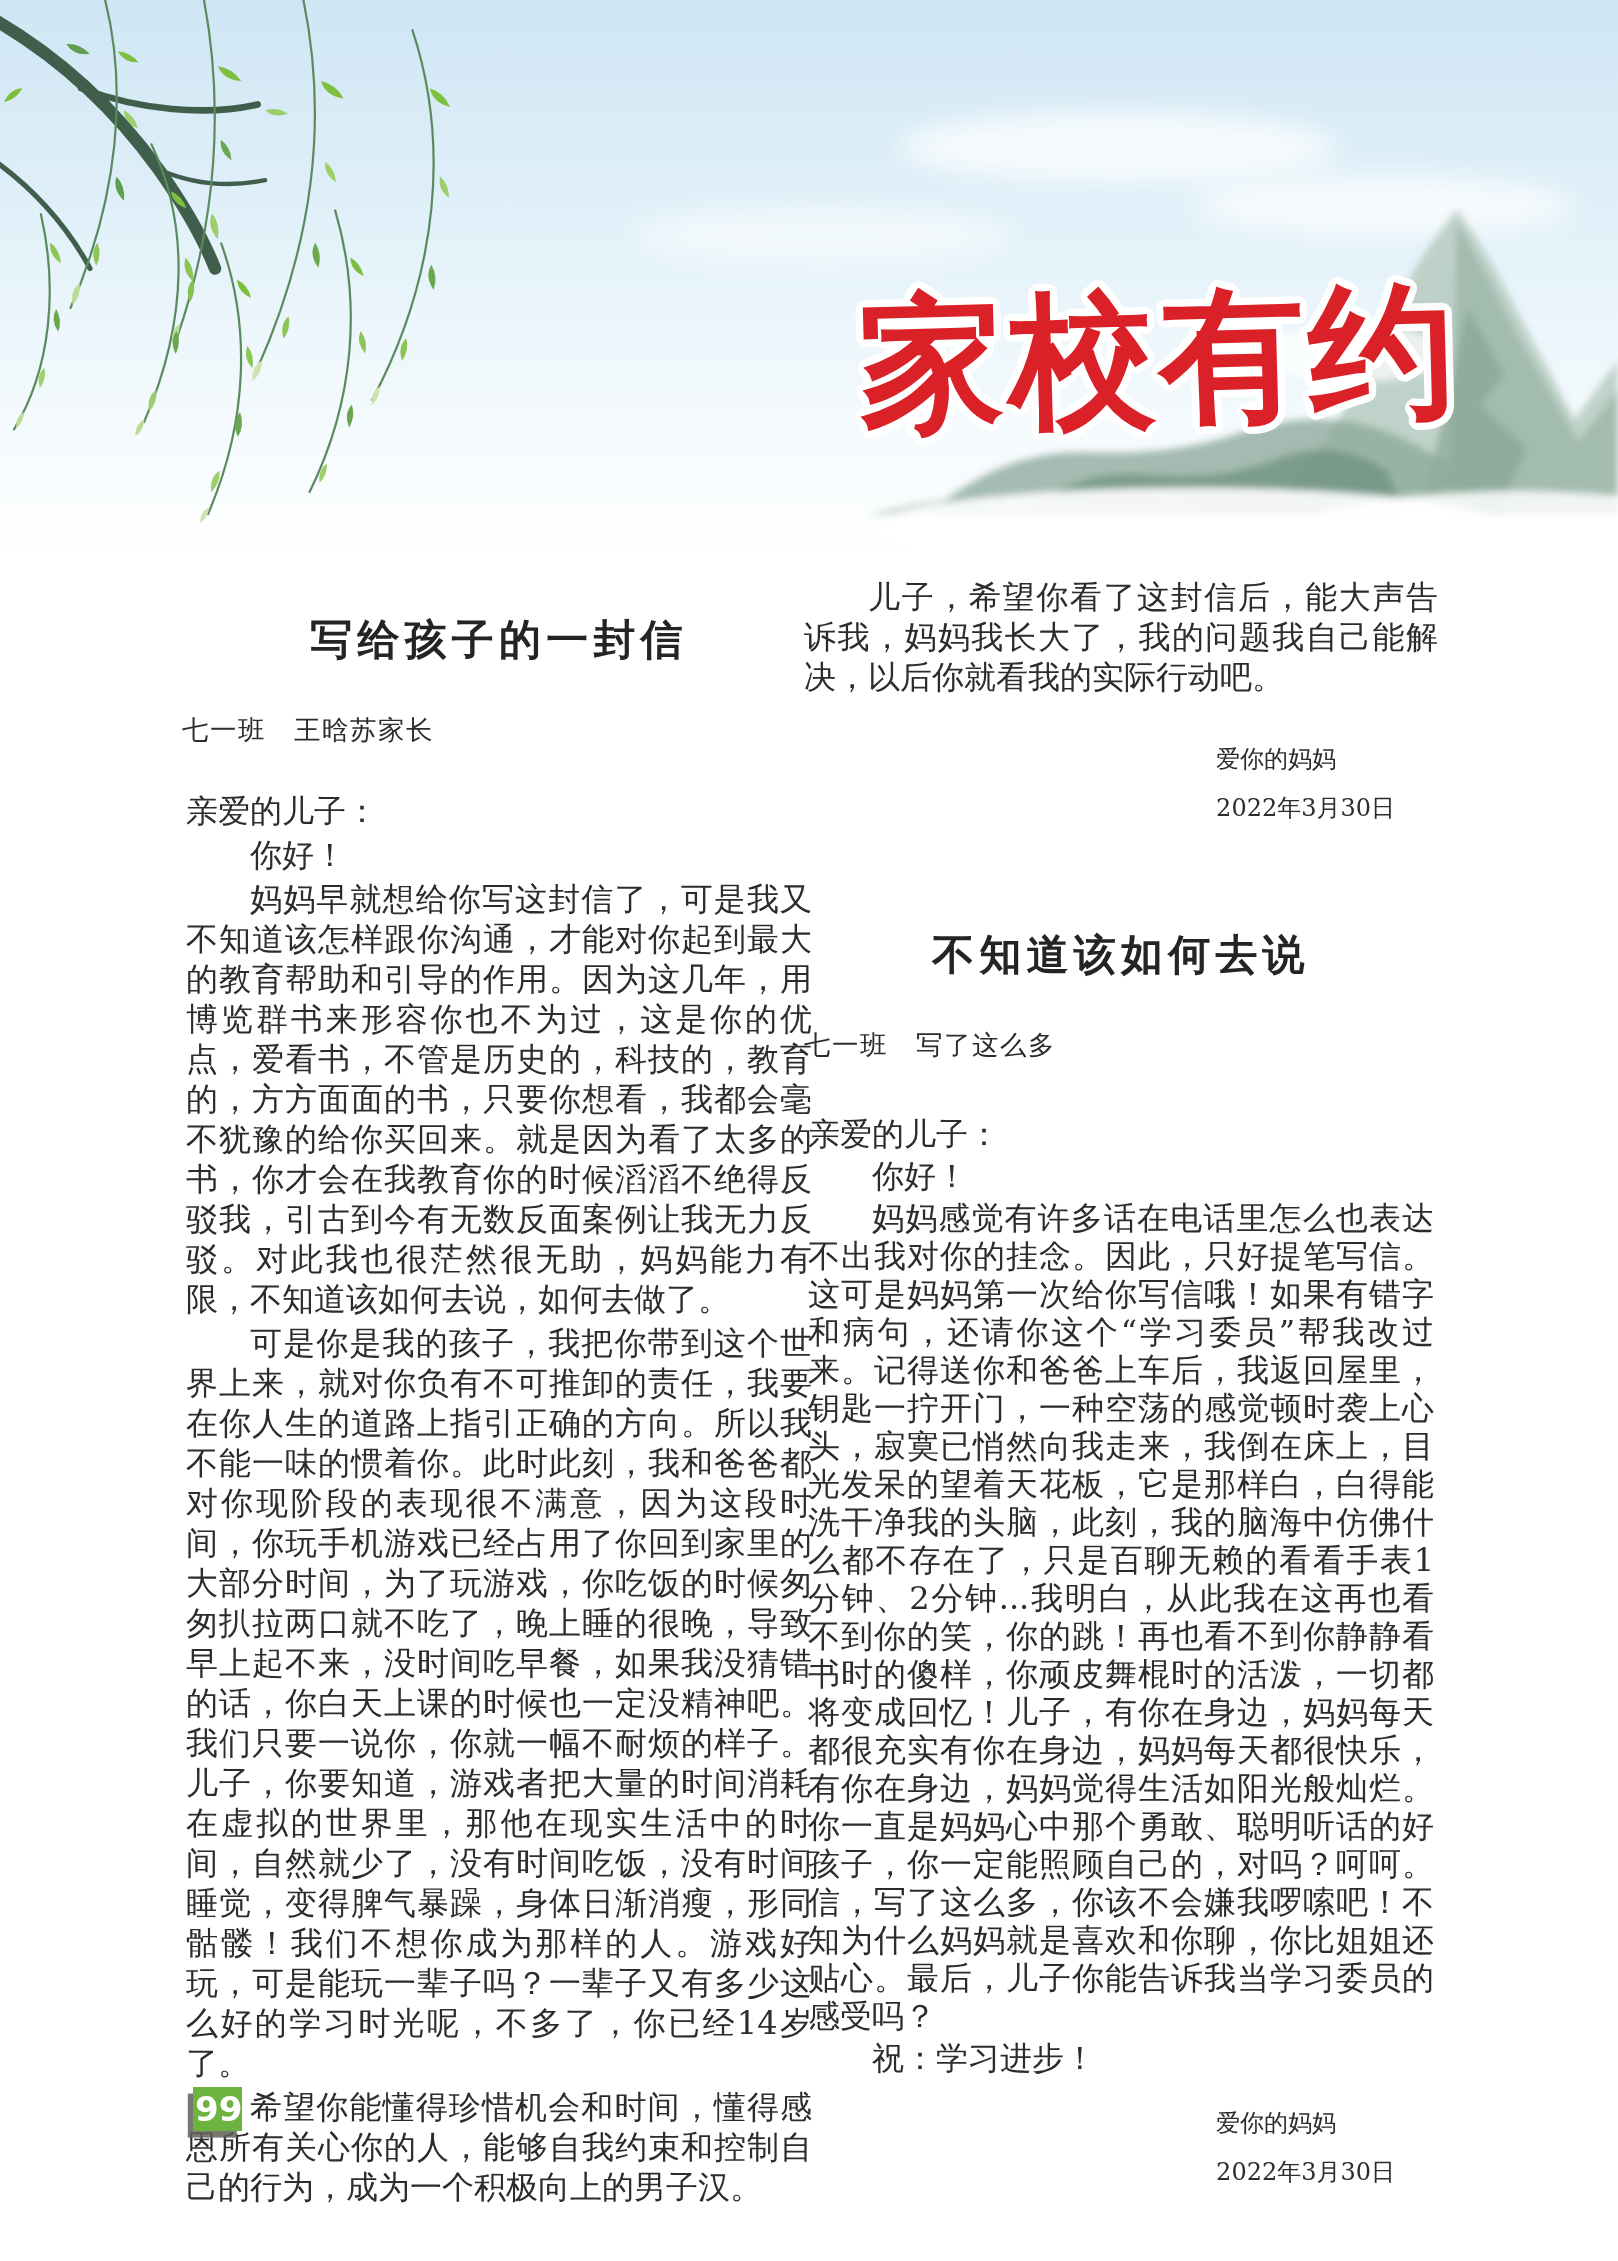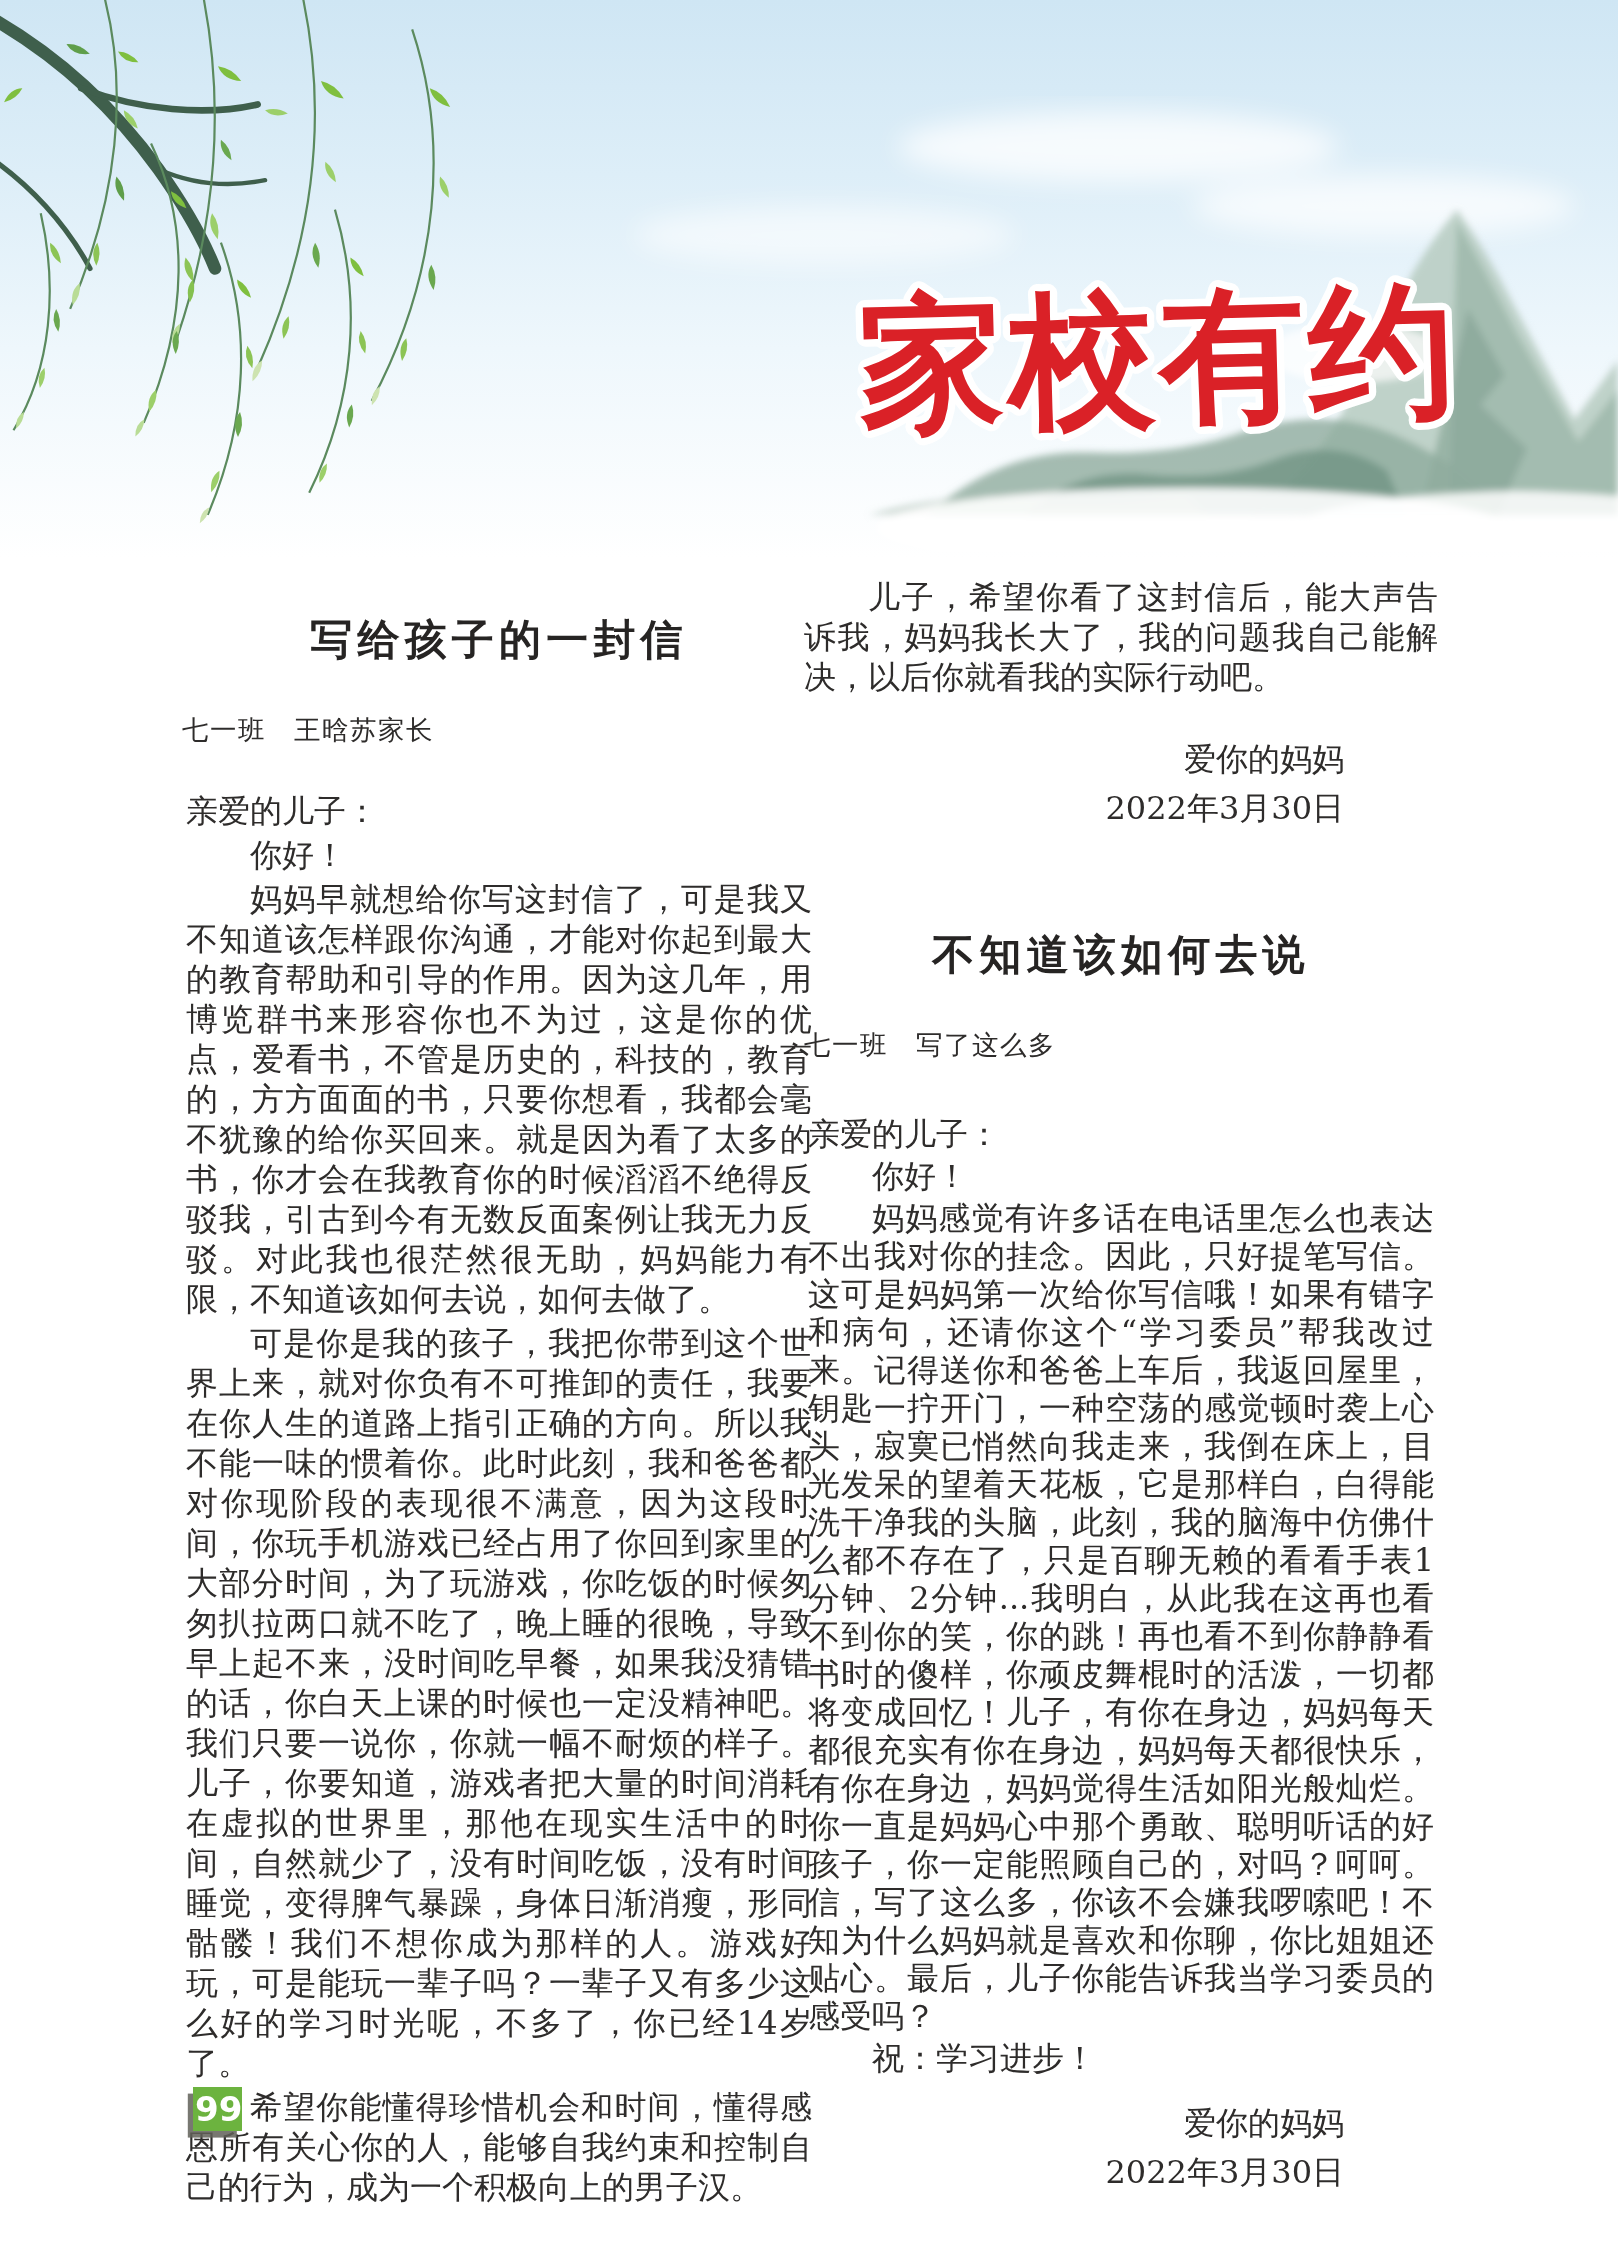--- a/index.html
+++ b/index.html
@@ -53,23 +53,23 @@
     line-height:38px;
     text-align:justify;
   }
   .body p,.body2 p{margin:4px;}
   .indent{text-indent:2em;}
   .para-top{
     font-size:32px;line-height:40px;text-align:justify;margin:0;
   }
   .sig{
     width:max-content;
-    margin:38px 94px 0 auto;
-    text-align:right;
-    font-size:32px;
+    margin:38px 43px 0 auto;
+    text-align:left;
+    font-size:24px;
     line-height:49px;
   }
   .sig2{margin-top:22px;}
   .letter2-title{margin-top:94px;}
   .page-num{
     position:absolute;left:193px;top:2087px;
     width:49px;height:44px;
     background:#6cb33f;
     box-shadow:-5.2px 6.6px 0 rgba(96,96,88,0.85);
     color:#ffffff;

